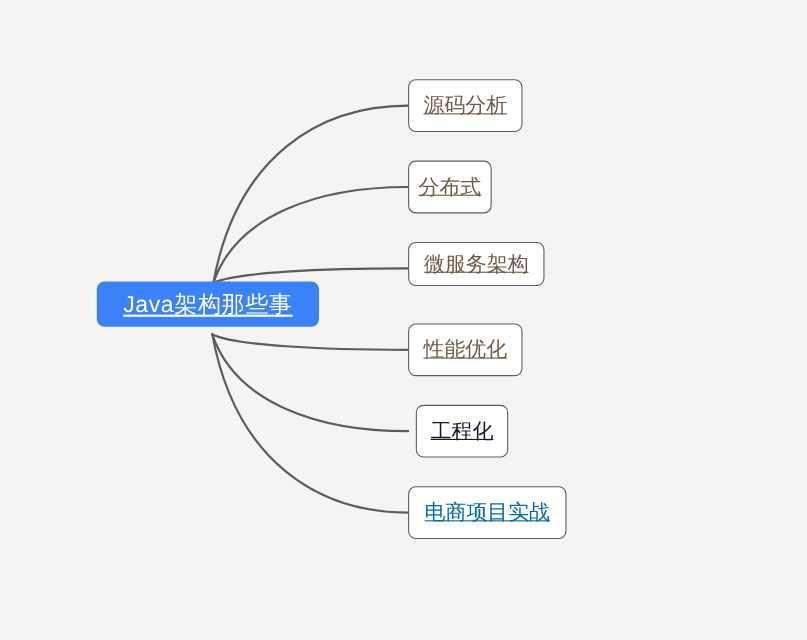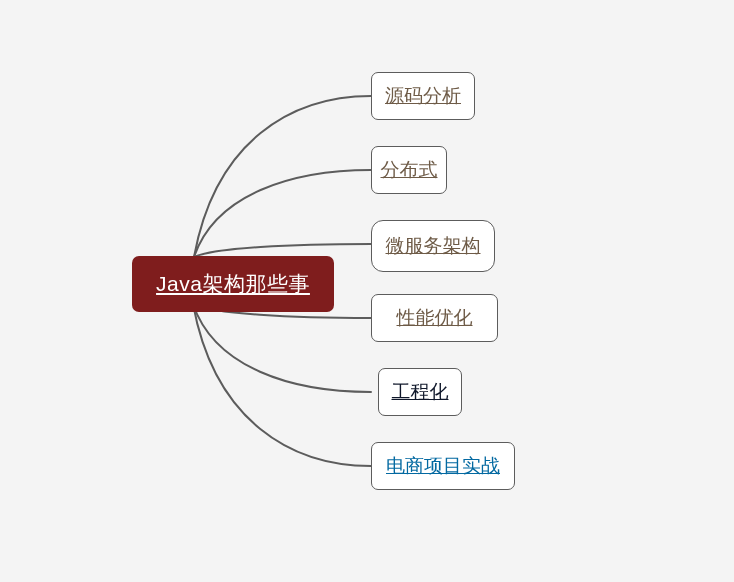--- a/index.html
+++ b/index.html
@@ -79,37 +79,37 @@
       <path d="M 194 257 C 215.24 141.07999999999998, 291.35 96, 371 96" fill="none" stroke="#5c5c5c" stroke-width="2" stroke-linecap="round"></path>
       <path d="M 194 257 C 215.24 194.36, 291.35 170, 371 170" fill="none" stroke="#5c5c5c" stroke-width="2" stroke-linecap="round"></path>
       <path d="M 194 257 C 215.24 247.64, 291.35 244, 371 244" fill="none" stroke="#5c5c5c" stroke-width="2" stroke-linecap="round"></path>
       <path d="M 193 304 C 214.36 314.08, 290.9 318, 371 318" fill="none" stroke="#5c5c5c" stroke-width="2" stroke-linecap="round"></path>
       <path d="M 193 304 C 214.36 367.36, 290.9 392, 371 392" fill="none" stroke="#5c5c5c" stroke-width="2" stroke-linecap="round"></path>
       <path d="M 193 304 C 214.36 420.64, 290.9 466, 371 466" fill="none" stroke="#5c5c5c" stroke-width="2" stroke-linecap="round"></path>
     </svg>
 
   <div id="node-layer">
 
-    <div class="node node-root" style="left: 88px; top: 256px; width: 202px; height: 56px; background: #7f1d1d; color: rgb(255, 255, 255); margin-left: 44px;">
+    <div class="node node-root" style="left: 88px; top: 256px; width: 202px; height: 41px; background: #3b82f6; color: rgb(255, 255, 255);">
       <span>Java架构那些事</span>
     </div>
 
     <div class="node node-child" style="left: 371px; top: 72px; width: 104px; height: 48px; background: rgb(255, 255, 255); border-color: rgb(92, 92, 92); color: rgb(110, 91, 71);">
       <span>源码分析</span>
     </div>
 
     <div class="node node-child" style="left: 371px; top: 146px; width: 76px; height: 48px; background: rgb(255, 255, 255); border-color: rgb(92, 92, 92); color: rgb(110, 91, 71);">
       <span>分布式</span>
     </div>
 
-    <div class="node node-child" style="left: 371px; top: 220px; width: 124px; height: 52px; background: rgb(255, 255, 255); border-color: rgb(92, 92, 92); color: rgb(110, 91, 71); border-radius: 12px;">
+    <div class="node node-child" style="left: 371px; top: 220px; width: 124px; height: 40px; background: rgb(255, 255, 255); border-color: rgb(92, 92, 92); color: rgb(110, 91, 71);">
       <span>微服务架构</span>
     </div>
 
-    <div class="node node-child" style="left: 371px; top: 294px; width: 127px; height: 48px; background: rgb(255, 255, 255); border-color: rgb(92, 92, 92); color: rgb(110, 91, 71);">
+    <div class="node node-child" style="left: 371px; top: 294px; width: 104px; height: 48px; background: rgb(255, 255, 255); border-color: rgb(92, 92, 92); color: rgb(110, 91, 71);">
       <span>性能优化</span>
     </div>
 
     <div class="node node-child" style="left: 378px; top: 368px; width: 84px; height: 48px; background: rgb(255, 255, 255); border-color: rgb(92, 92, 92); color: #0f172a;">
       <span>工程化</span>
     </div>
 
     <div class="node node-child" style="left: 371px; top: 442px; width: 144px; height: 48px; background: rgb(255, 255, 255); border-color: rgb(92, 92, 92); color: #0369a1;">
       <span>电商项目实战</span>
     </div>

